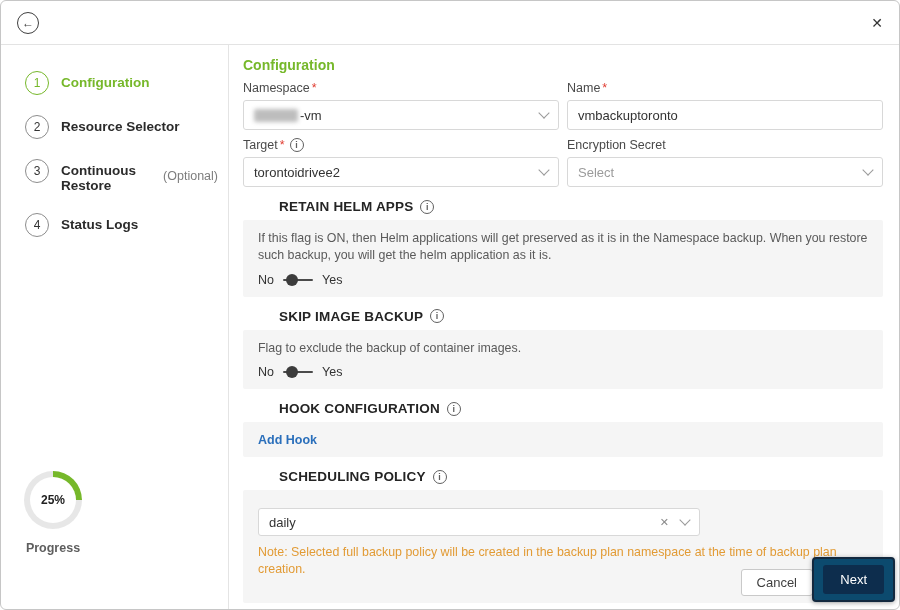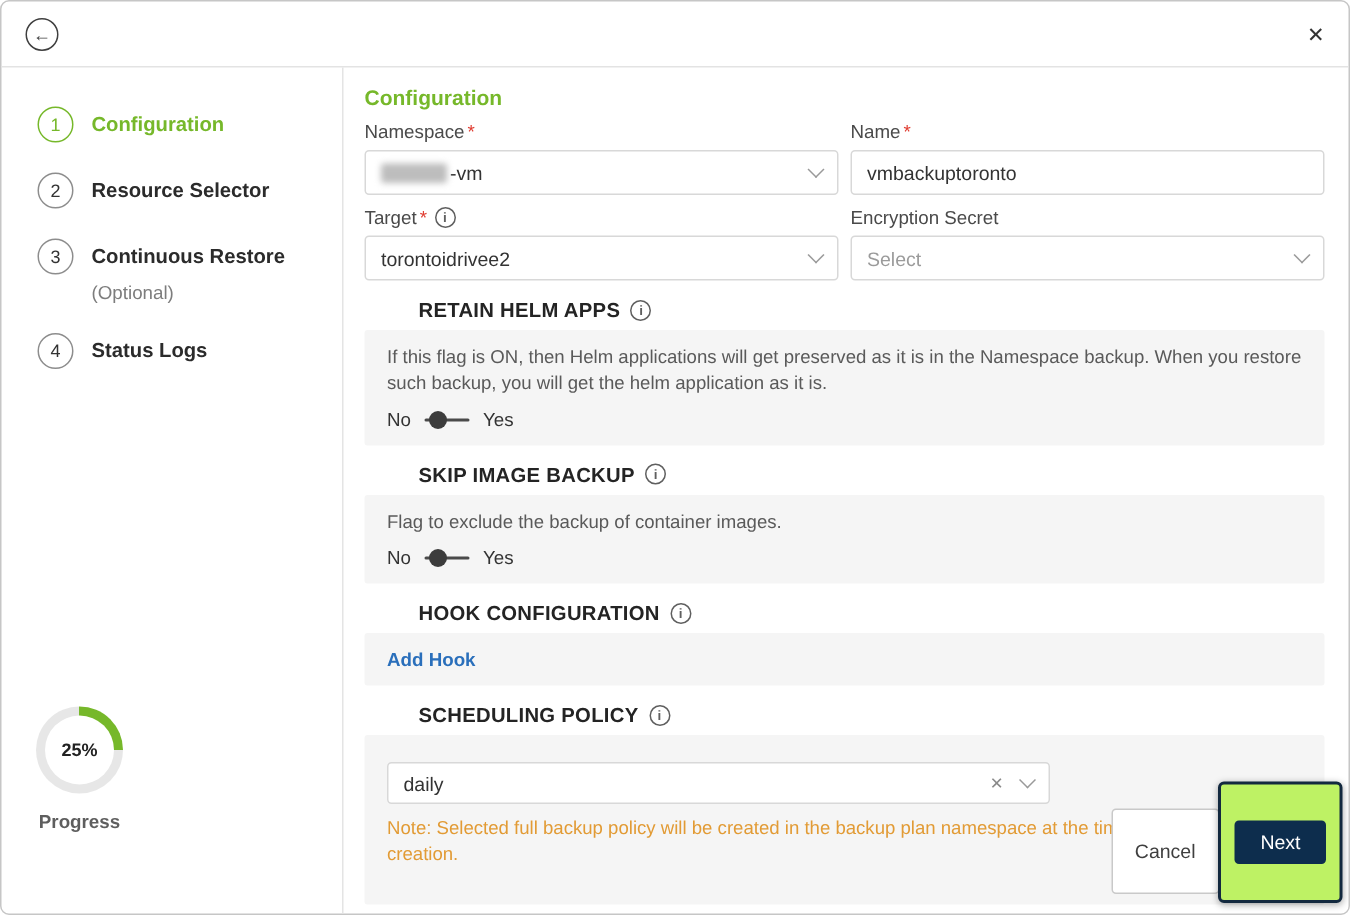--- a/index.html
+++ b/index.html
@@ -17,21 +17,21 @@
   .bdy { display:flex; height:565px; }
   .sidebar { width:228px; border-right:1px solid #e4e4e4; padding:26px 10px 0 24px; position:relative; flex-shrink:0; }
   .content { flex:1; padding:8px 16px 0 14px; overflow:hidden; }
 
   
   .step { display:flex; gap:12px; margin-bottom:20px; cursor:pointer; align-items:flex-start; }
   .step-num { width:24px; height:24px; border:1px solid #8d8d8d; border-radius:50%; display:inline-flex; align-items:center; justify-content:center; font-size:12px; color:#333; flex-shrink:0; }
   .step-label { font-weight:bold; font-size:13.5px; color:#2b2b2b; padding-top:4px; display:block; }
   .step.active .step-num { border-color:#76b82a; color:#76b82a; }
   .step.active .step-label { color:#76b82a; }
-  .step-texts { display:flex; flex-direction:column; }
+  .step-texts { display:flex; flex-direction:row; }
   .step-sub { font-size:12.5px; color:#7d7d7d; font-weight:normal; margin-top:10px; }
 
   
   .progress-wrap { position:absolute; left:22px; bottom:55px; width:60px; text-align:center; }
   .ring { width:58px; height:58px; border-radius:50%; display:flex; align-items:center; justify-content:center; margin:0 auto; }
   .ring-inner { width:46px; height:46px; border-radius:50%; background:#fff; display:flex; align-items:center; justify-content:center; font-size:12px; font-weight:bold; color:#222; }
   .progress-label { margin-top:12px; font-size:12.5px; font-weight:bold; color:#5e5e5e; }
 
   
   .h-green { color:#76b82a; font-weight:bold; font-size:14px; margin:4px 0 8px; }
@@ -57,22 +57,22 @@
   .tlabel { font-size:12.5px; color:#333; }
   .toggle { position:relative; width:30px; height:14px; display:inline-block; cursor:pointer; }
   .track { position:absolute; left:0; right:0; top:6px; height:2px; background:#4a4a4a; border-radius:2px; }
   .knob { position:absolute; left:3px; top:1px; width:12px; height:12px; border-radius:50%; background:#3c3c3c; }
   .link { color:#2a6fbb; font-size:12.5px; font-weight:bold; cursor:pointer; }
   .daily { width:442px; margin:8px 0 8px; height:28px; }
   .clear { color:#8a8a8a; font-size:11px; margin-right:12px; cursor:pointer; }
   .note { color:#e29b35; font-size:12.4px; line-height:1.4; padding-bottom:14px; }
 
   
-  .cancel-btn { position:absolute; right:86px; bottom:13px; background:#fff; border:1px solid #c9c9c9; border-radius:3px; padding:20px 15px; font-size:13px; color:#3f3f3f; cursor:pointer; z-index:1; font-family:"Liberation Sans", sans-serif; }
-  .next-box { position:absolute; right:4px; bottom:7px; background:#bef264; border:2px solid #13293f; border-radius:4px; padding:24px 9px; z-index:2; box-shadow:0 1px 5px rgba(0,0,0,.35); }
+  .cancel-btn { position:absolute; right:86px; bottom:13px; background:#fff; border:1px solid #c9c9c9; border-radius:3px; padding:5px 15px; font-size:13px; color:#3f3f3f; cursor:pointer; z-index:1; font-family:"Liberation Sans", sans-serif; }
+  .next-box { position:absolute; right:4px; bottom:7px; background:#0c4a6e; border:2px solid #13293f; border-radius:4px; padding:6px 9px; z-index:2; box-shadow:0 1px 5px rgba(0,0,0,.35); }
   .next-btn { background:#0d2d4d; color:#fff; border:none; border-radius:3px; padding:7px 17px; font-size:13px; cursor:pointer; font-family:"Liberation Sans", sans-serif; }
 </style>
 </head>
 <body>
 
 <div class="dialog">
 
   <div class="hdr">
     <span class="back">←</span>
     <span class="close">✕</span>

